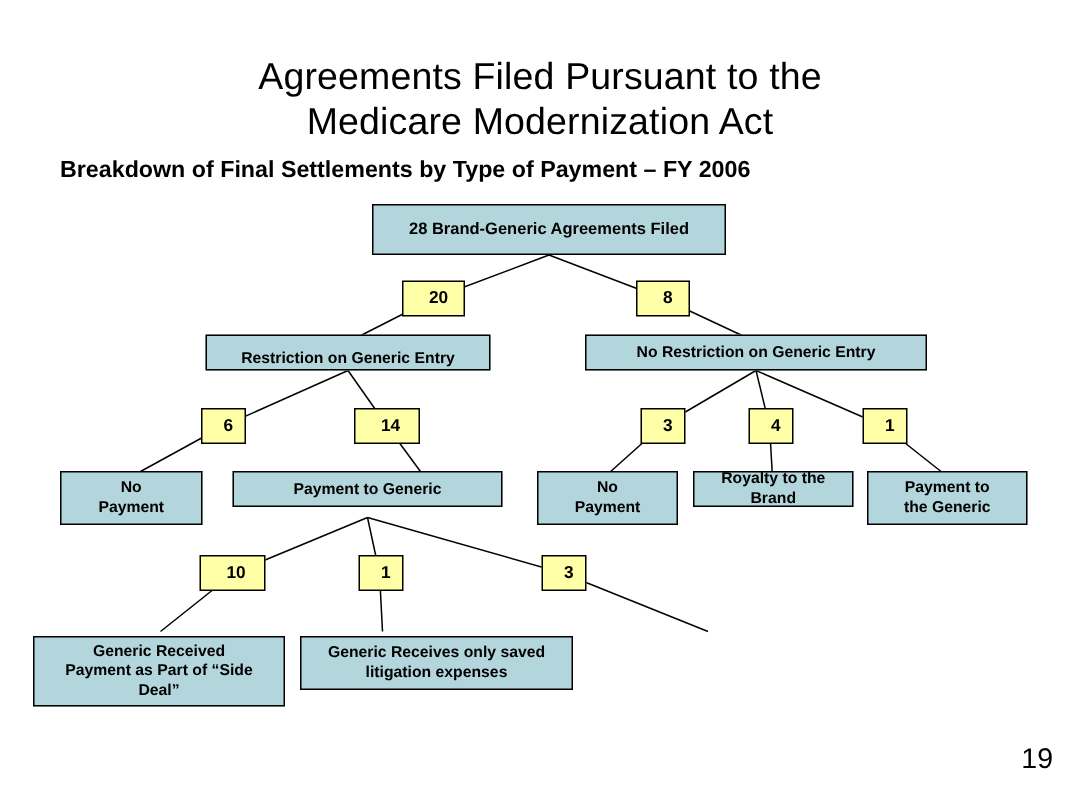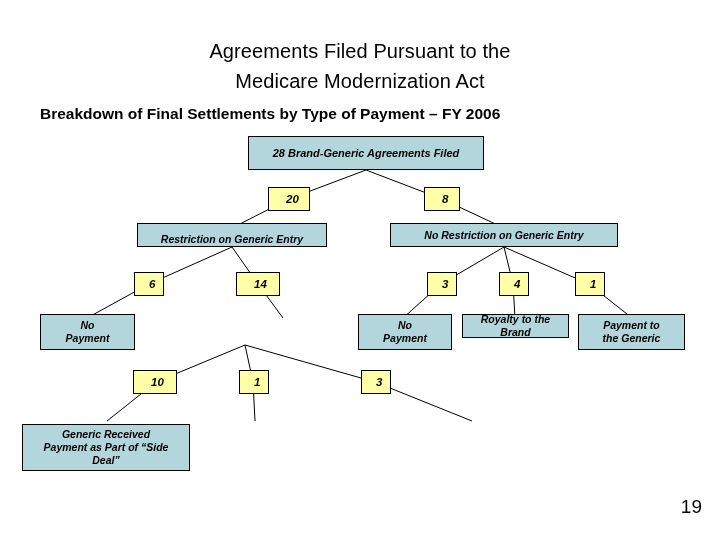--- a/index.html
+++ b/index.html
@@ -16,21 +16,21 @@
     height: 540px;
     background: #ffffff;
     overflow: hidden;
   }
   #title {
     position: absolute;
     left: 60px;
     top: 36px;
     width: 600px;
     text-align: center;
-    font-size: 20px;
+    font-size: 25px;
     line-height: 30px;
     color: #000000;
     font-weight: 400;
     letter-spacing: 0.1px;
   }
   #subtitle {
     position: absolute;
     left: 40px;
     top: 105px;
     width: 640px;
@@ -63,21 +63,20 @@
     justify-content: center;
     text-align: center;
     color: #000000;
   }
   .node-label {
     display: block;
     width: 100%;
     padding: 0 17px;
     box-sizing: border-box;
     line-height: 13px;
-    font-style: italic;
   }
   .node.blue {
     background: #b3d5dc;
     font-weight: bold;
     font-size: 10.5px;
   }
   .node.blue.wide-title {
     font-size: 11px;
   }
   .node.yellow {
@@ -164,20 +163,23 @@
   <div class="node yellow" style="left:499px; top:272px; width:30px; height:24px;">
     <span class="node-label">4</span>
   </div>
   <div class="node yellow" style="left:575px; top:272px; width:30px; height:24px;">
     <span class="node-label">1</span>
   </div>
 
   <div class="node blue" style="left:40px; top:314px; width:95px; height:36px;">
     <span class="node-label">No Payment</span>
   </div>
+  <div class="node blue" style="left:155px; top:314px; width:180px; height:24px;">
+    <span class="node-label">Payment to Generic</span>
+  </div>
   <div class="node blue" style="left:358px; top:314px; width:94px; height:36px;">
     <span class="node-label">No Payment</span>
   </div>
   <div class="node blue" style="left:462px; top:314px; width:107px; height:24px;">
     <span class="node-label">Royalty to the Brand</span>
   </div>
   <div class="node blue" style="left:578px; top:314px; width:107px; height:36px;text-align:center;">
     <span class="node-label">Payment to the Generic</span>
   </div>
 
@@ -187,16 +189,19 @@
   <div class="node yellow" style="left:239px; top:370px; width:30px; height:24px;">
     <span class="node-label">1</span>
   </div>
   <div class="node yellow" style="left:361px; top:370px; width:30px; height:24px;">
     <span class="node-label">3</span>
   </div>
 
   <div class="node blue" style="left:22px; top:424px; width:168px; height:47px;">
     <span class="node-label">Generic Received Payment as Part of “Side Deal”</span>
   </div>
+  <div class="node blue" style="left:200px; top:424px; width:182px; height:36px;">
+    <span class="node-label">Generic Receives only saved litigation expenses</span>
+  </div>
 
   <div id="page-number">19</div>
 
 </div>
 
 </body></html>

